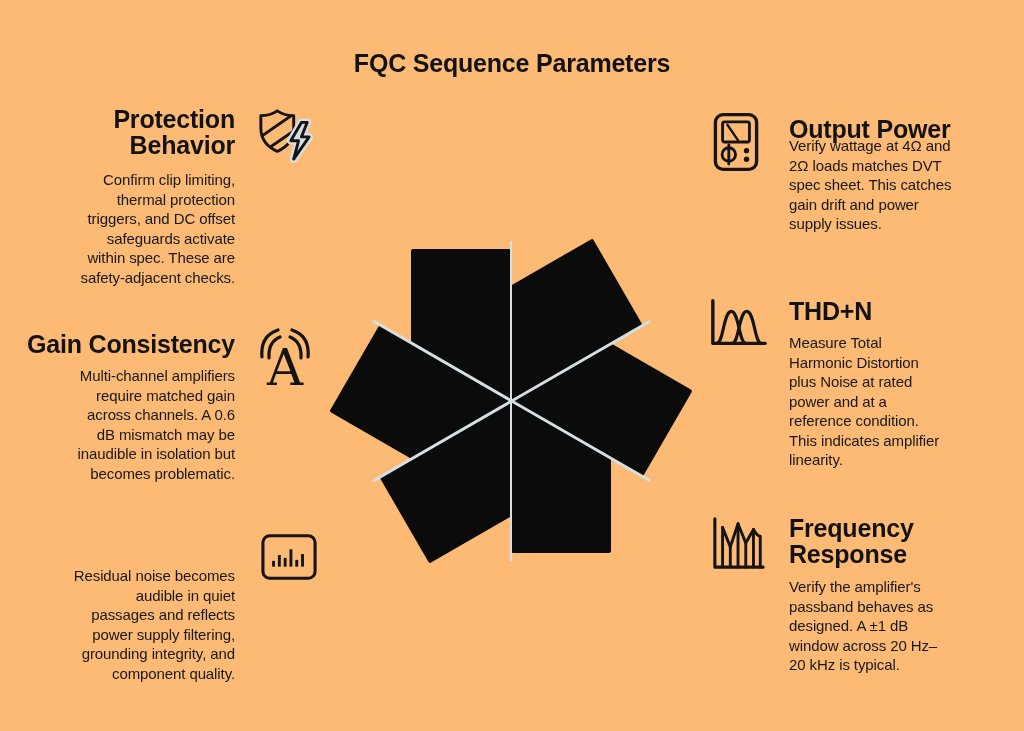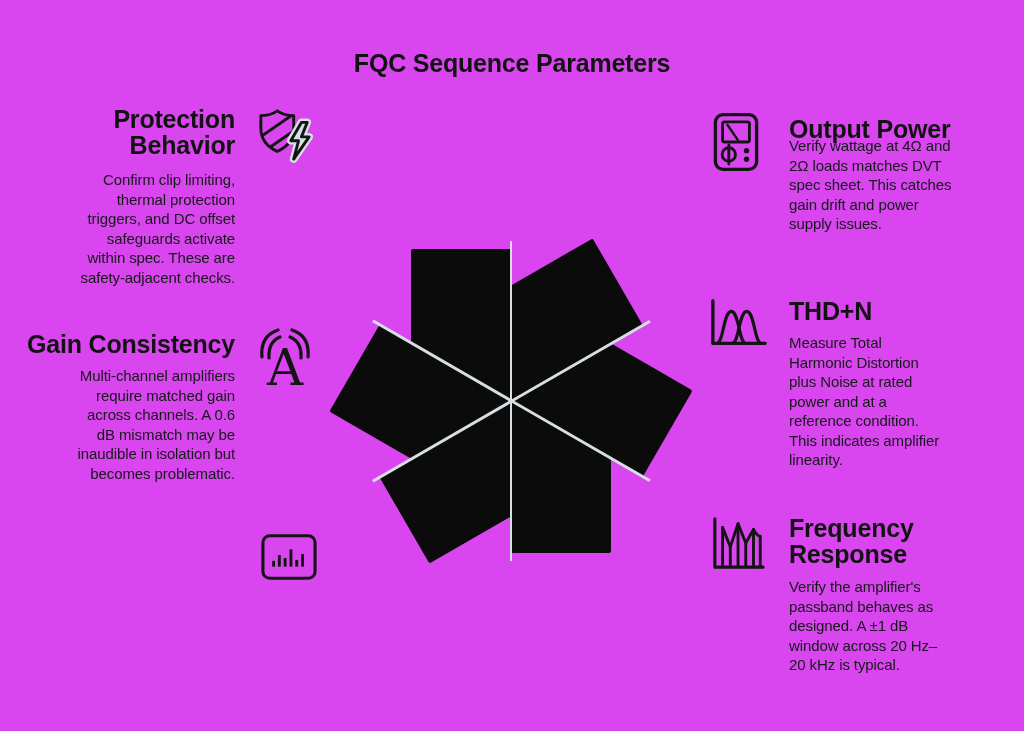--- a/index.html
+++ b/index.html
@@ -1,19 +1,19 @@
 <!DOCTYPE html>
 <html><head>
 <meta charset="utf-8">
 <style>
   html,body{margin:0;padding:0;}
   .canvas{
     position:relative;
     width:1024px;height:731px;
-    background:#d946ef;
+    background:#fdba74;
     font-family:"Liberation Sans", sans-serif;
     color:#16181a;
     overflow:hidden;
   }
   .title{
     position:absolute;left:0;top:48px;width:1024px;
     text-align:center;
     font-size:25px;font-weight:700;line-height:30px;
     color:#121212;letter-spacing:-0.2px;
   }
@@ -112,20 +112,26 @@
     <svg width="56" height="48" viewBox="0 0 58 48" fill="none" stroke="#141414" stroke-width="3">
       <rect x="2" y="2" width="54" height="44" rx="7" stroke-width="3.2"></rect>
       <path d="M13 34 L13 28"></path>
       <path d="M19 34 L19 22"></path>
       <path d="M25 34 L25 25"></path>
       <path d="M31 34 L31 16"></path>
       <path d="M37 34 L37 27"></path>
       <path d="M43 34 L43 21"></path>
     </svg>
   </span>
+  <div class="body-text align-r" style="left:15px;top:566px;width:220px;">Residual noise becomes
+audible in quiet
+passages and reflects
+power supply filtering,
+grounding integrity, and
+component quality.</div>
 
   <span class="icon" style="left:713px;top:112px;">
     <svg width="46" height="60" viewBox="0 0 48 62" fill="none" stroke="#141414" stroke-width="3" stroke-linecap="round" stroke-linejoin="round">
       <rect x="2.5" y="2.5" width="43" height="57" rx="8" stroke-width="3.5"></rect>
       <rect x="10" y="10" width="28" height="21" rx="2"></rect>
       <path d="M15 13 L26 29" stroke-width="2.5"></path>
       <circle cx="16.5" cy="44" r="7"></circle>
       <path d="M16.5 34 L16.5 54"></path>
       <circle cx="35" cy="40" r="2.8" fill="#141414" stroke="none"></circle>
       <circle cx="35" cy="49" r="2.8" fill="#141414" stroke="none"></circle>

